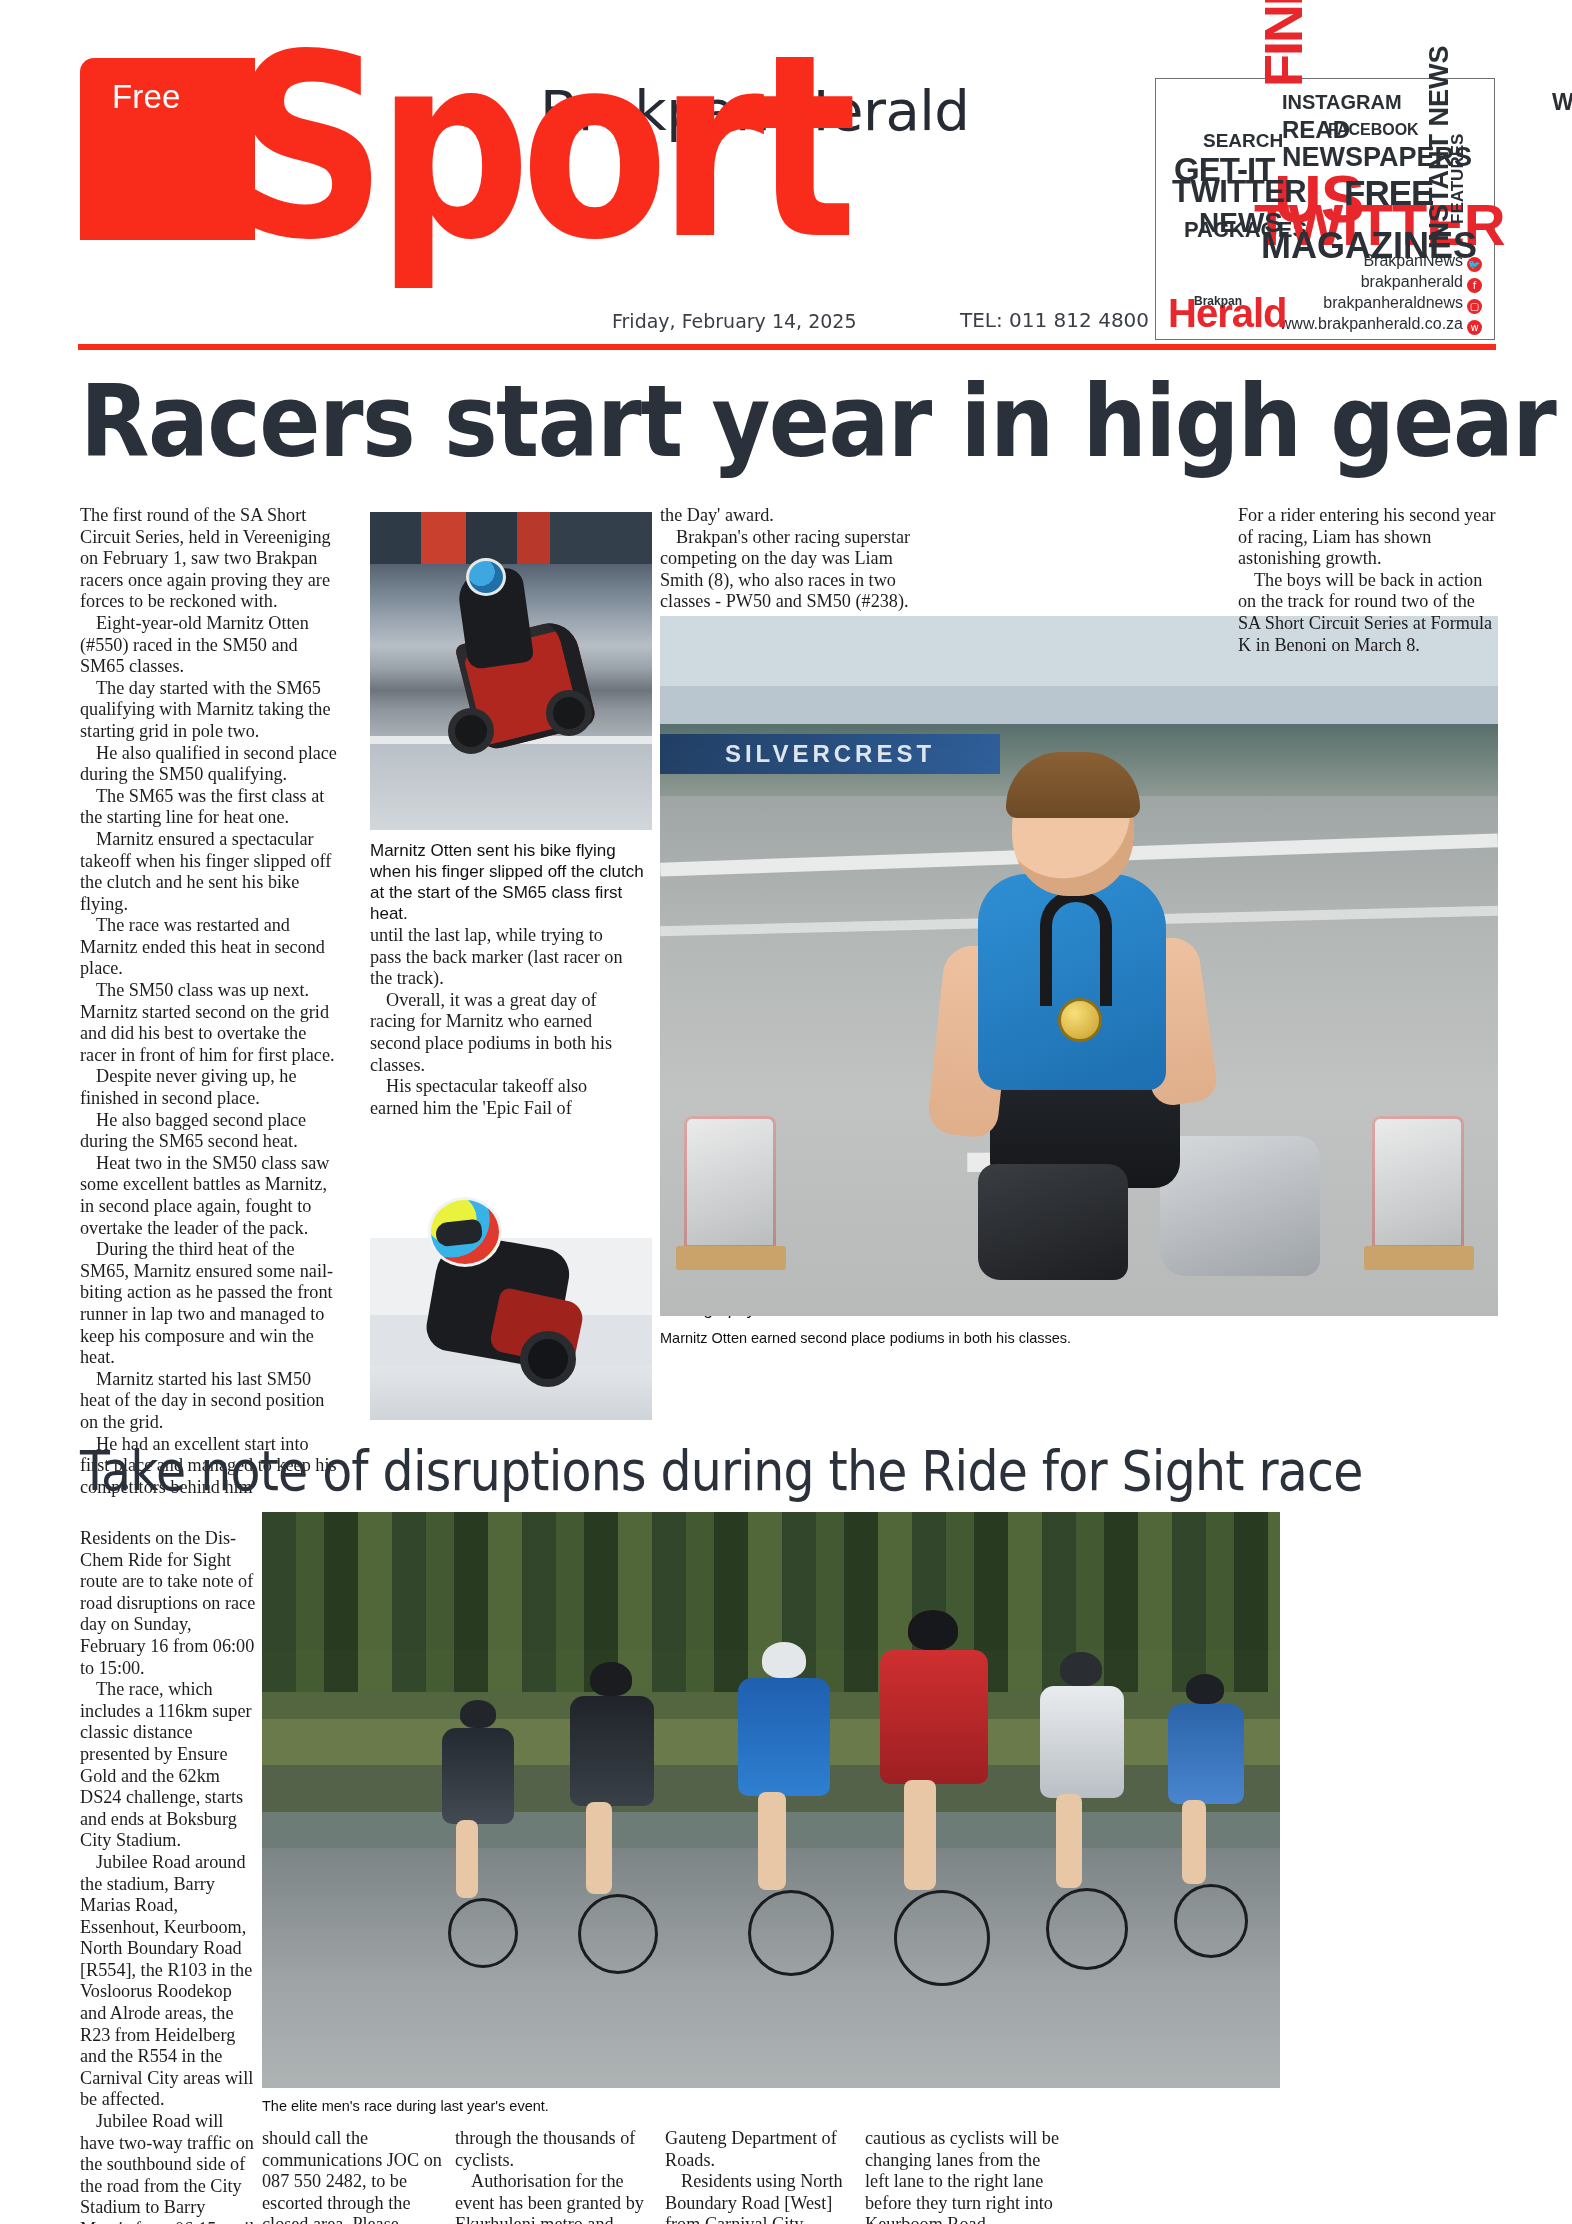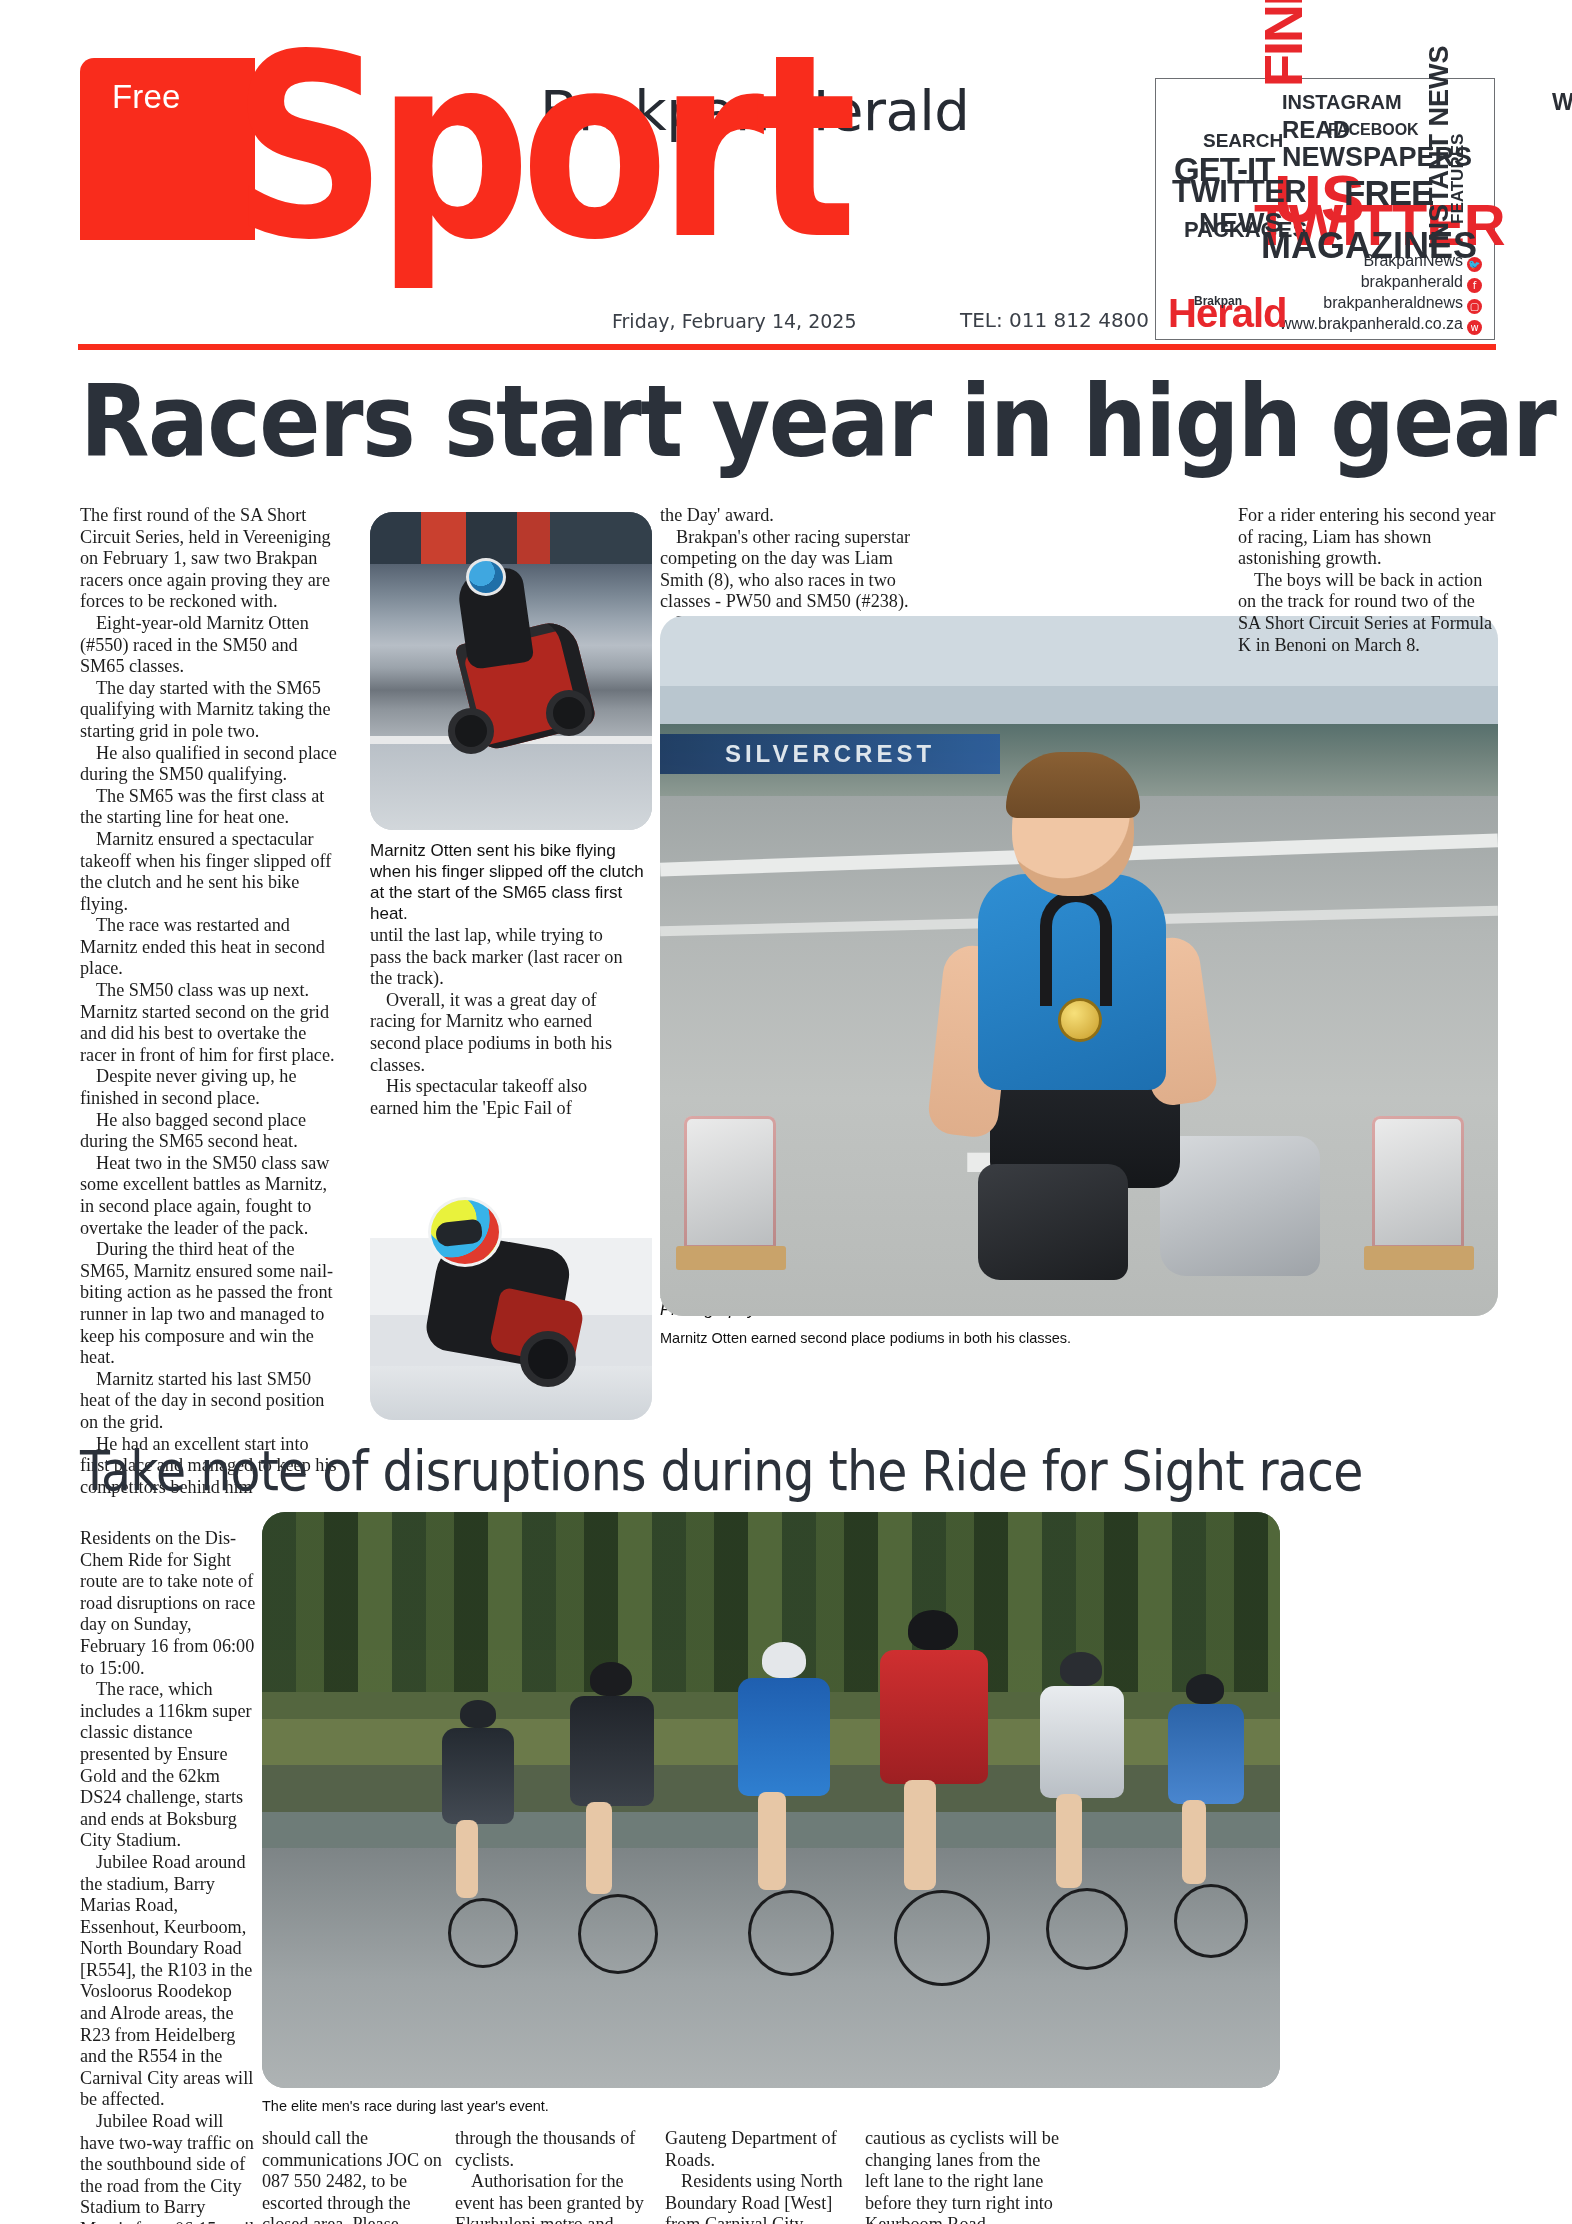--- a/index.html
+++ b/index.html
@@ -147,21 +147,21 @@
     font-size: 17px; line-height: 21px; color: #111;
   }
   .capt i { font-style: italic; }
   .capt-small {
     position: absolute;
     font-family: "Liberation Sans", sans-serif;
     font-size: 14.5px; color: #111;
   }
 
   
-  .photo { position: absolute; overflow: hidden; border-radius: 23px; }
+  .photo { position: absolute; overflow: hidden; }
 
   
   #photo-bike-flying {
     left: 370px; top: 512px; width: 282px; height: 318px;
     background: linear-gradient(180deg,#3f4a55 0%,#556170 16%,#7a8794 26%,#9aa5b0 34%,#b7bec6 42%,#9ba3ab 49%,#6d747c 56%,#8e959c 62%,#aeb4ba 72%,#c2c7cc 100%);
   }
   #photo-bike-flying .tent {
     position:absolute; left:0; top:0; width:100%; height:52px;
     background: linear-gradient(90deg,#2e3a46 0 18%, #c9402f 18% 34%, #2b3640 34% 52%, #b8392c 52% 64%, #33404b 64% 100%);
   }

